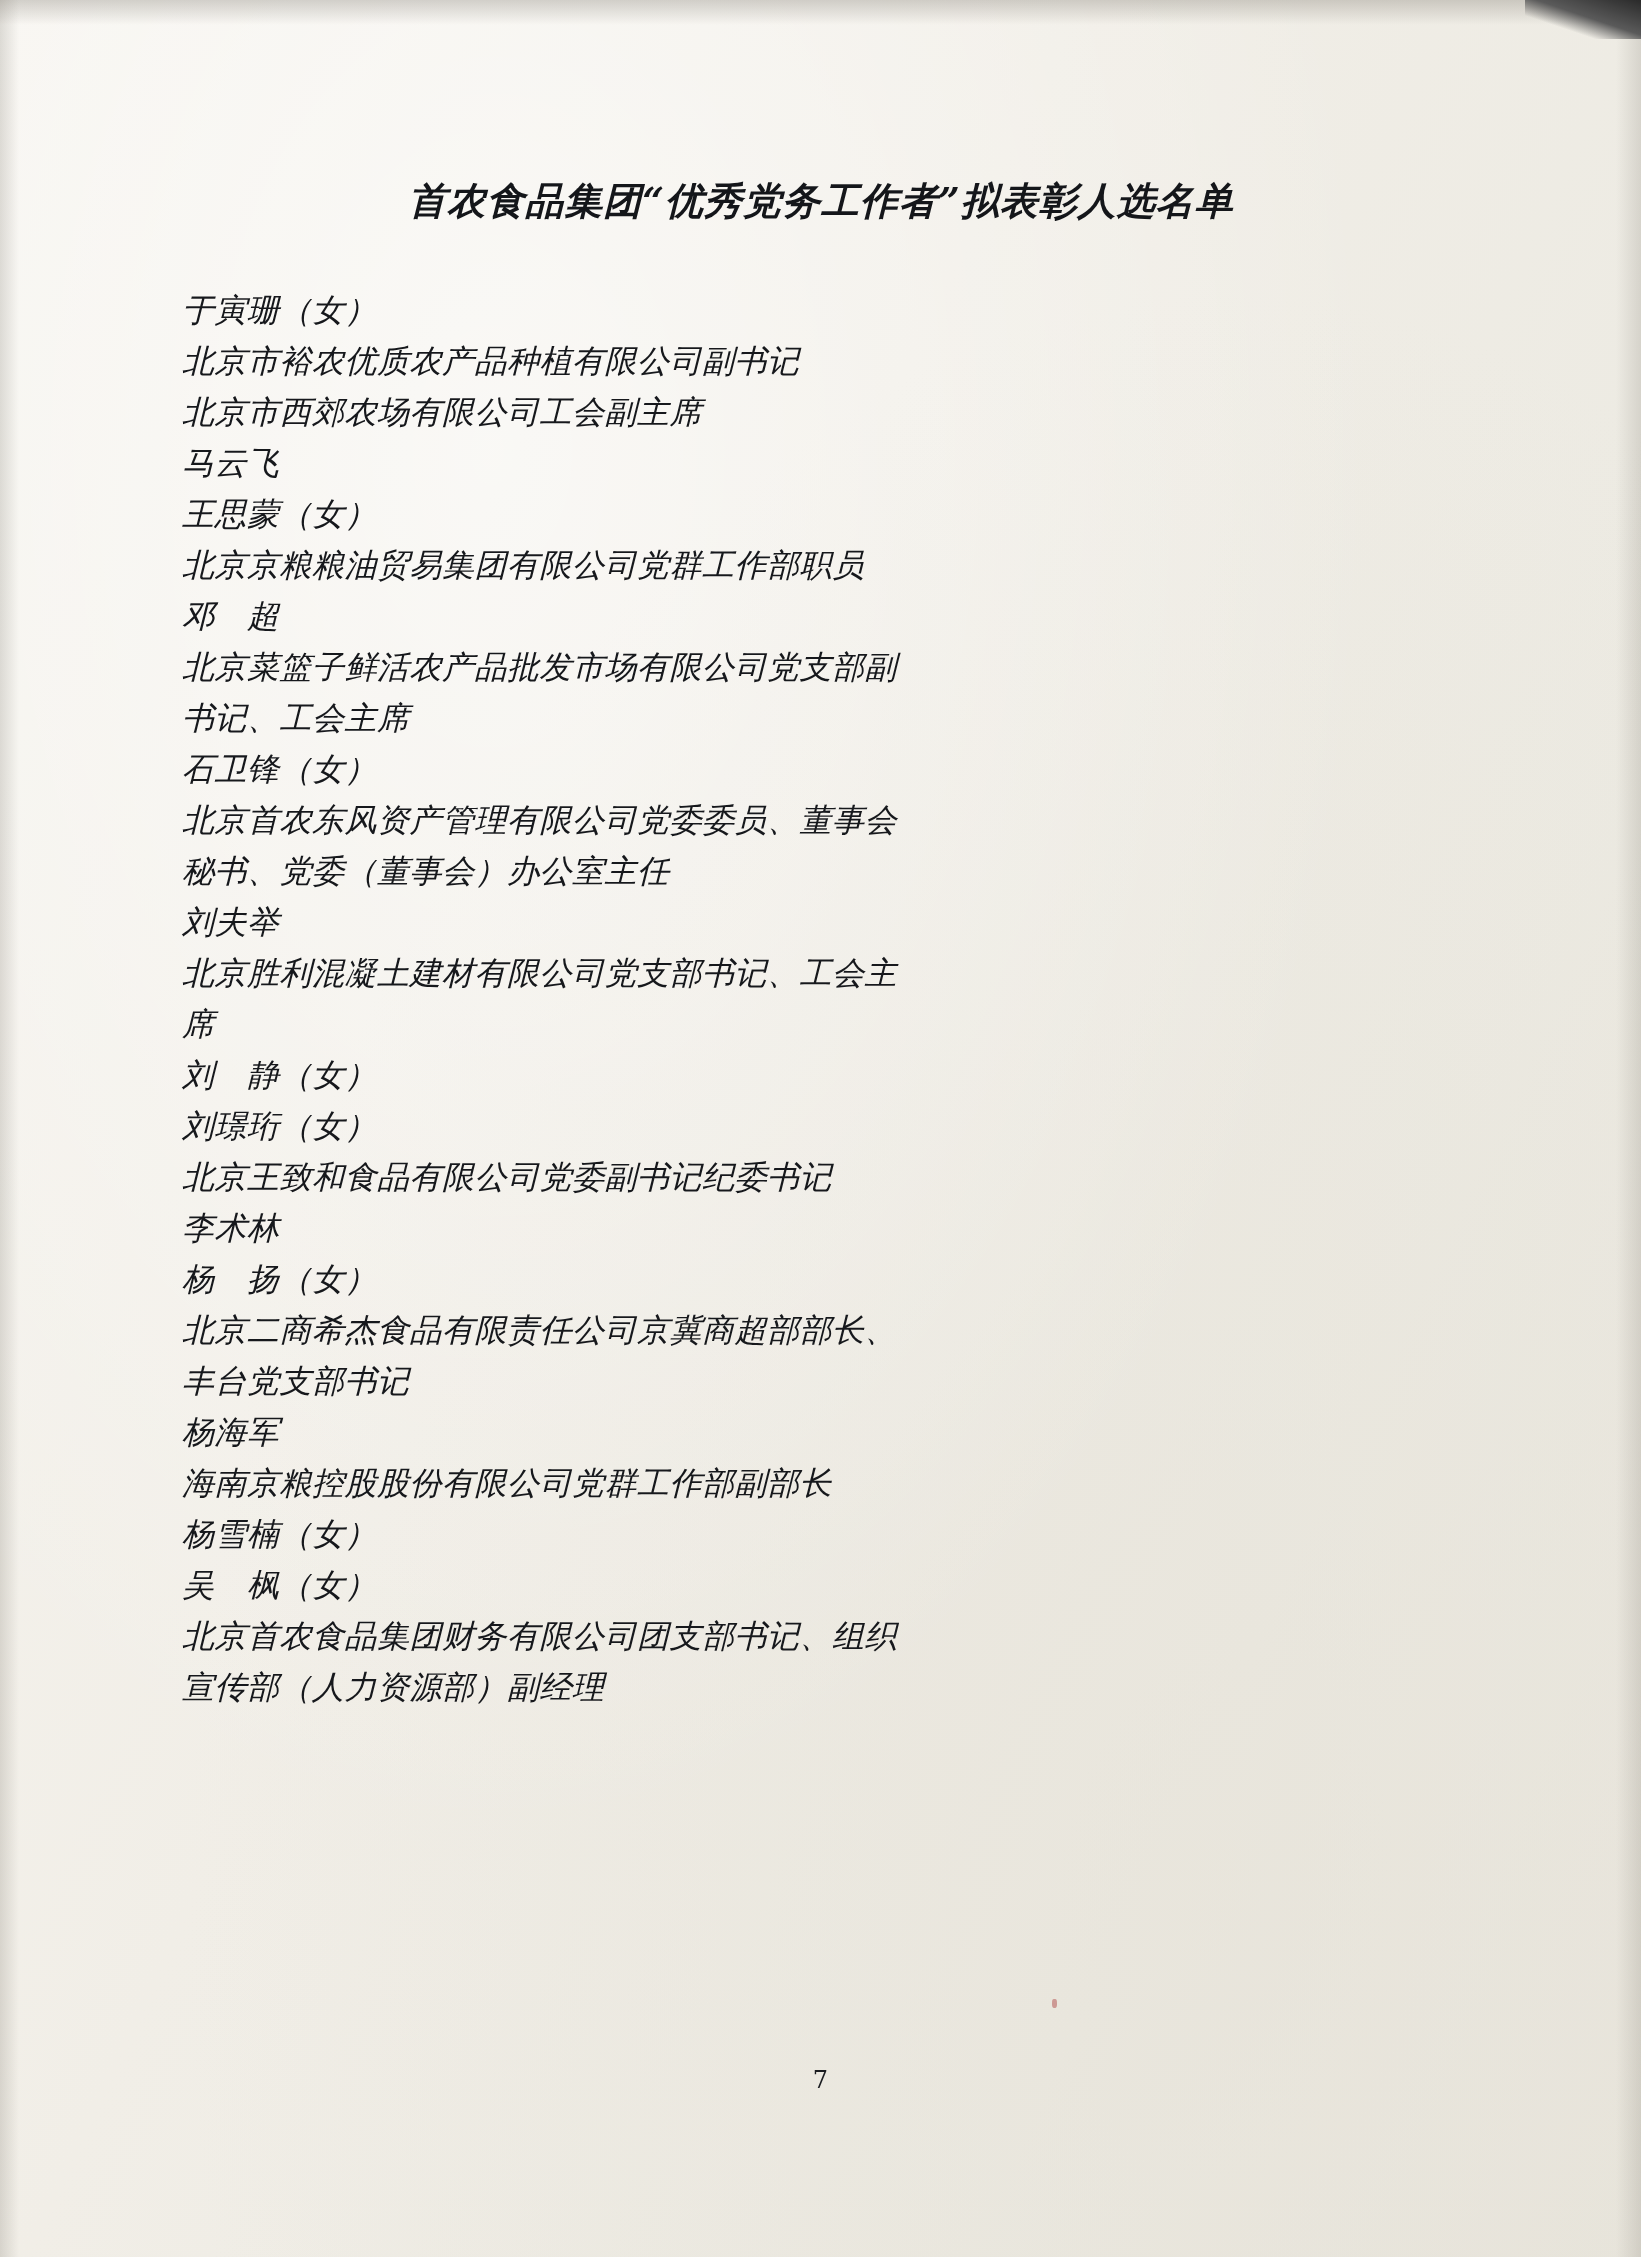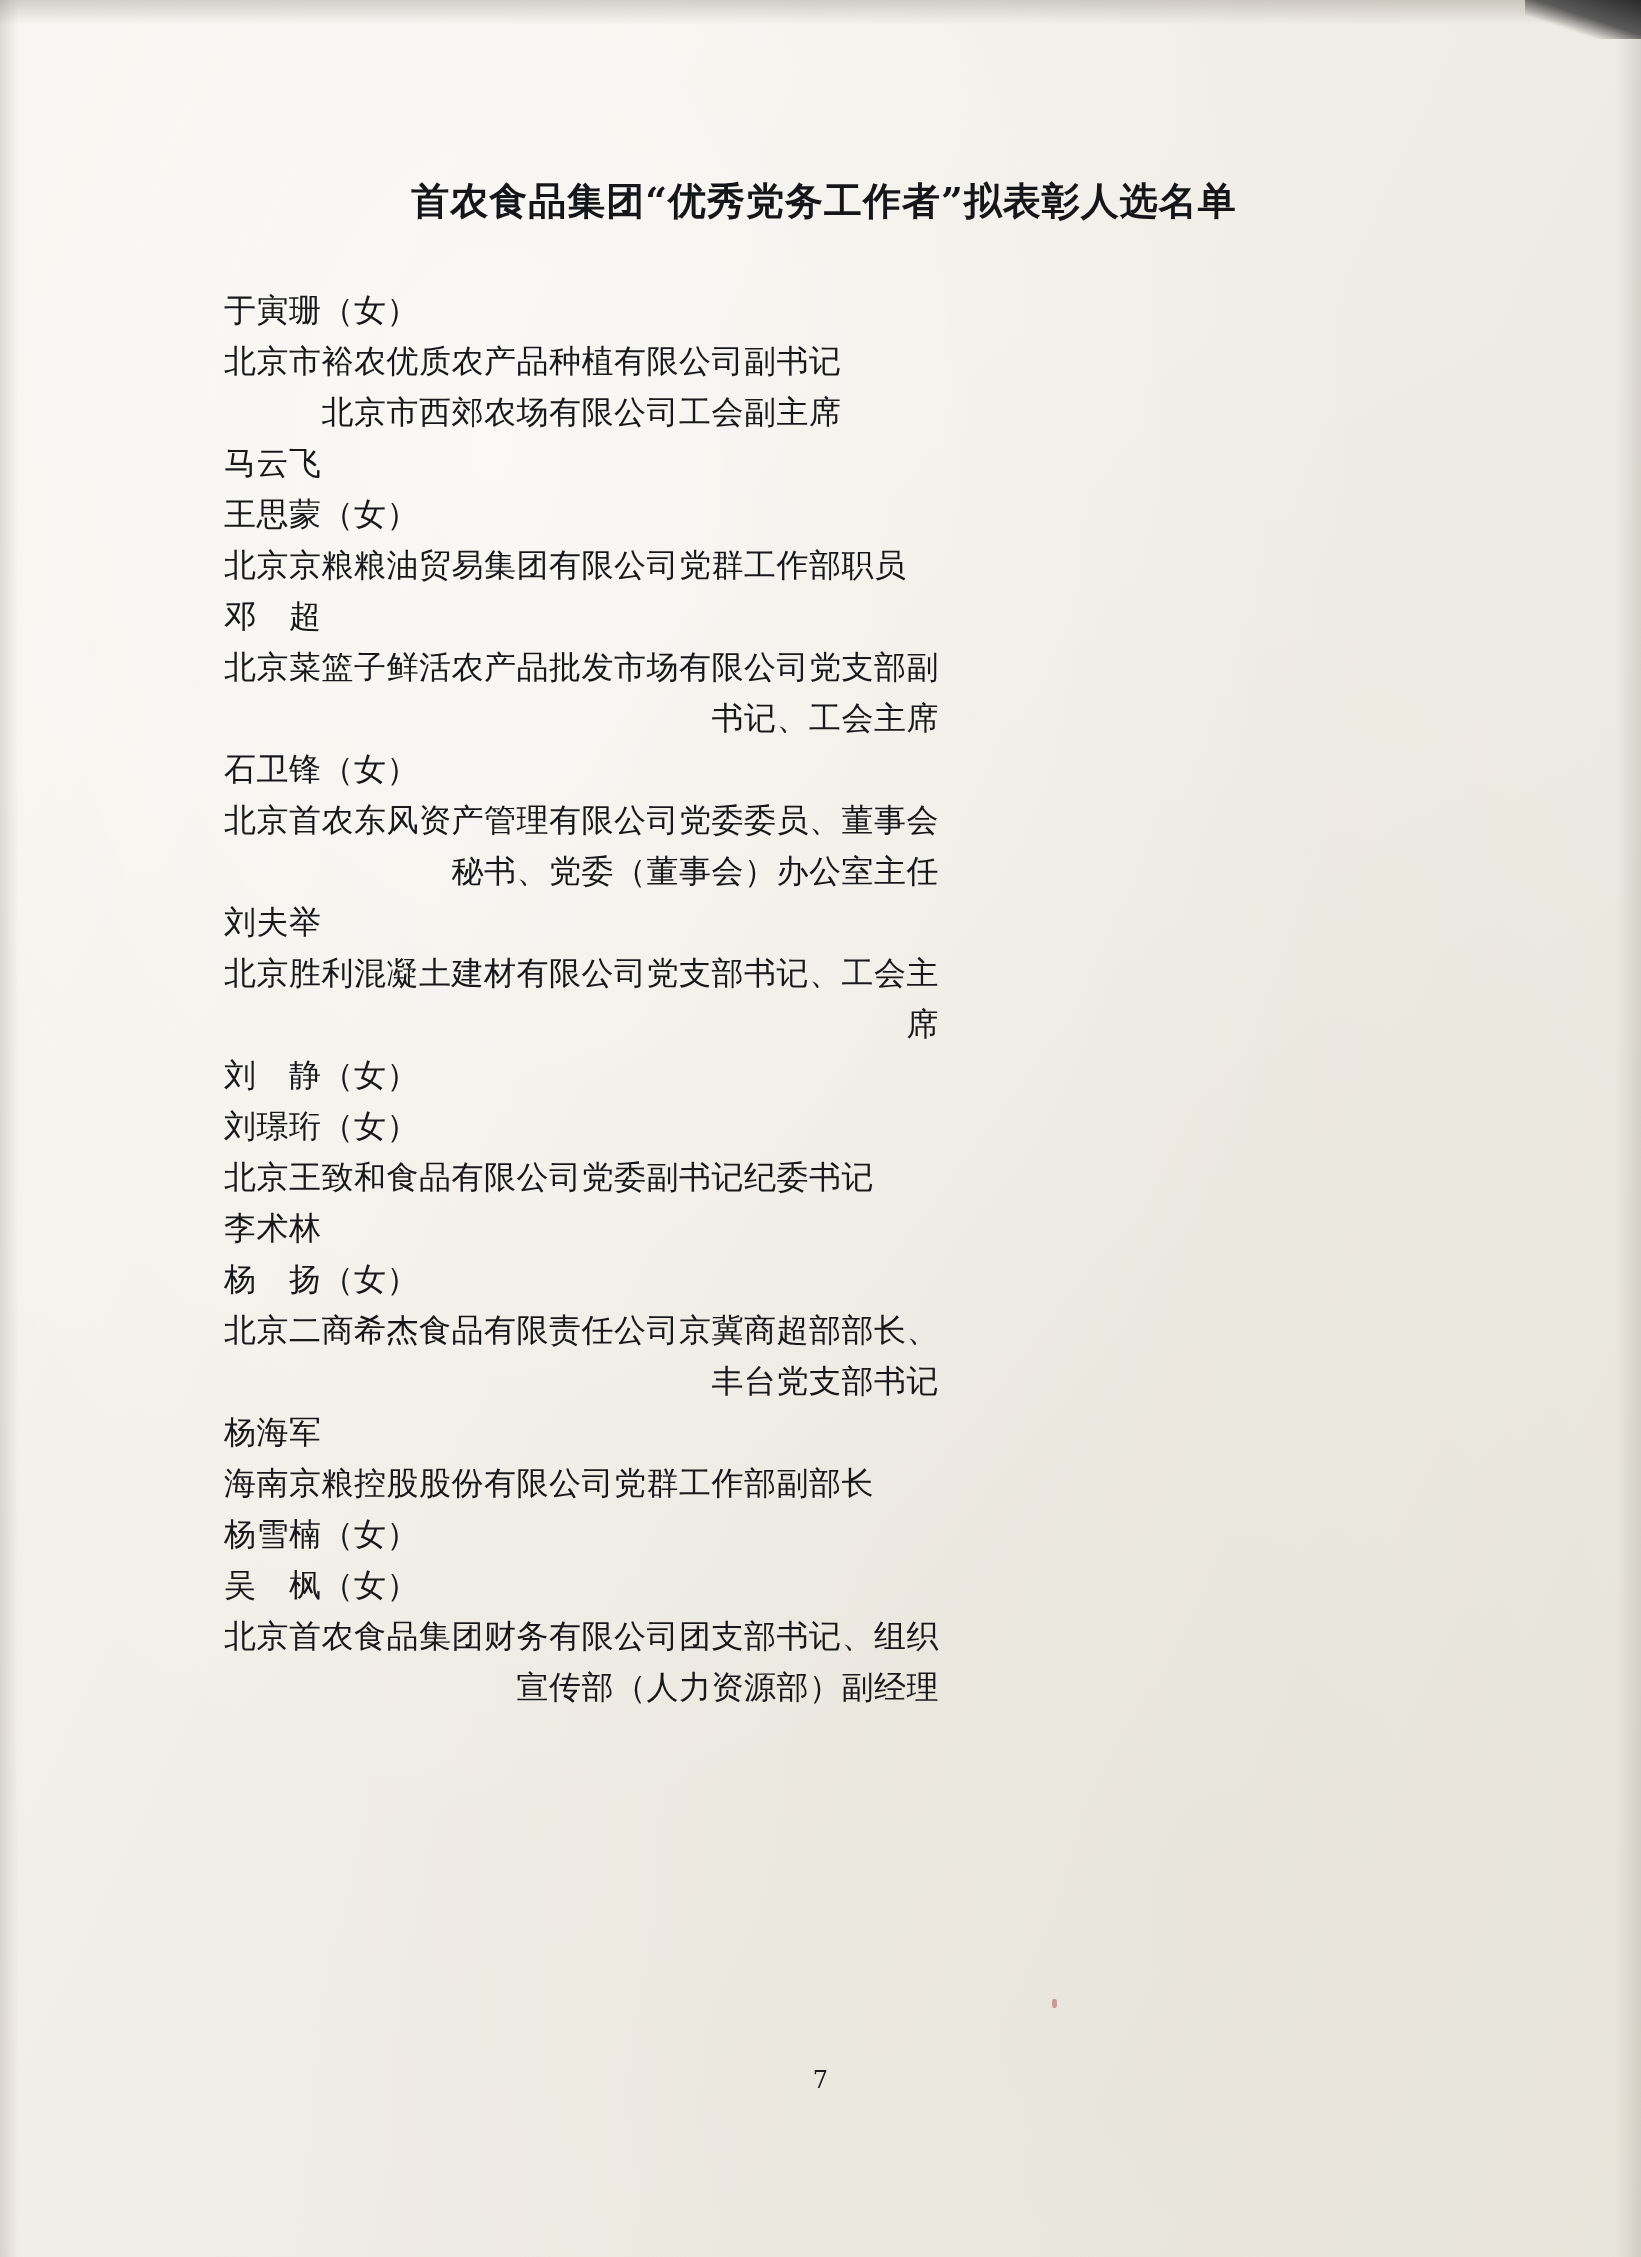--- a/index.html
+++ b/index.html
@@ -49,22 +49,23 @@
   }
   .corner-dark {
     position: absolute;
     top: 0; right: 0;
     width: 116px; height: 39px;
     background: linear-gradient(to bottom left, #2a2a2a 0%, #5a5a5a 45%, rgba(90,90,90,0) 70%);
     pointer-events: none;
   }
   .content {
     position: absolute;
-    left: 7px; right: 0; top: 0;
-    padding: 0 91px;
+    left: 1px; right: 0; top: 0;
+    padding: 0 55px;
+    font-style: italic;
   }
   .doc-title {
     margin: 0;
     padding-top: 176px;
     text-align: center;
     font-size: 38px;
     font-weight: bold;
     letter-spacing: 1px;
     color: #14161a;
     font-family: "DejaVu Serif", "Liberation Serif", serif;
@@ -92,21 +93,20 @@
   .entry-desc {
     flex: 1 1 auto;
     font-size: 32px;
     line-height: 51px;
     color: #16181c;
     letter-spacing: 0.5px;
   }
   .entry-desc .line {
     display: block;
     white-space: pre-wrap;
-    text-align: right;
   }
   .page-number {
     position: absolute;
     left: 0; right: 0;
     top: 2066px;
     text-align: center;
     font-size: 24px;
     color: #1a1c20;
     font-family: "DejaVu Serif", "Liberation Serif", serif;
   }

